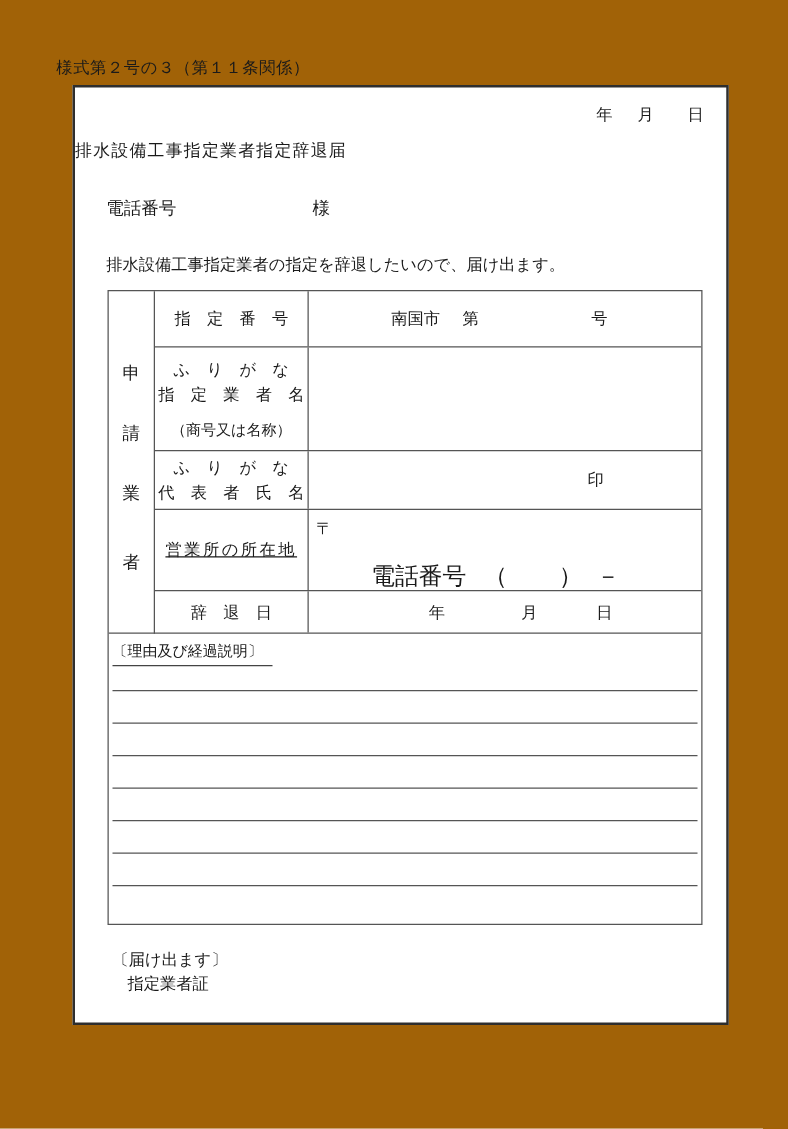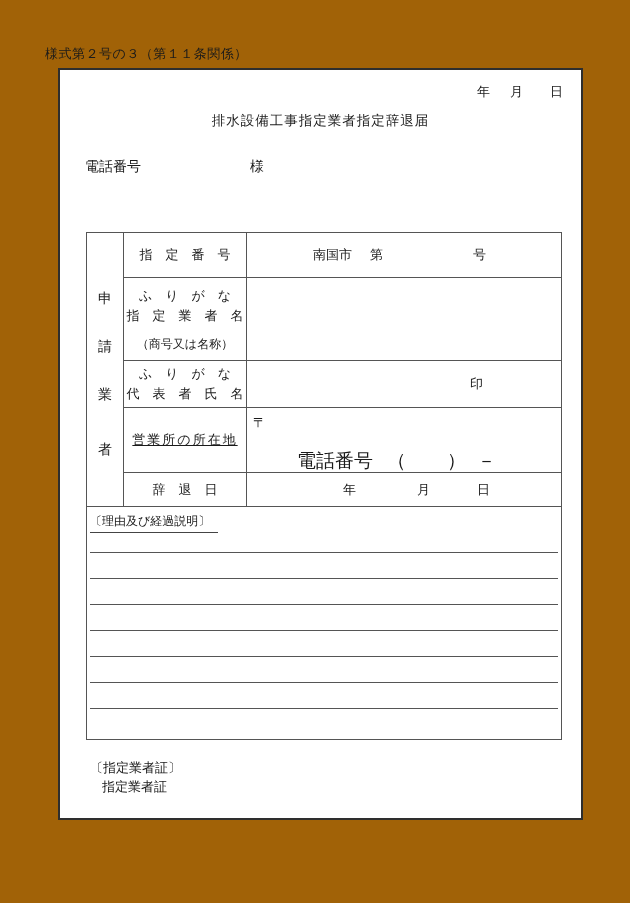--- a/index.html
+++ b/index.html
@@ -14,21 +14,21 @@
   .code-label { position:absolute; left:45px; top:45px; font-size:13px; letter-spacing:0.5px; }
 
   .frame {
     position:absolute; left:58px; top:68px; width:525px; height:752px;
     border:2px solid #2e2e2e; background:#ffffff;
   }
 
   .hdate-y, .hdate-m, .hdate-d { position:absolute; top:13px; font-size:13px; }
   .hdate-y { left:417px; } .hdate-m { left:450px; } .hdate-d { left:490px; }
 
-  .title { position:absolute; top:42px; left:0; width:100%; text-align:center; font-size:13.5px; letter-spacing:1px; }
+  .title { position:absolute; top:42px; left:0; width:100%; text-align:left; font-size:13.5px; letter-spacing:1px; }
 
   .addressee { position:absolute; left:25px; top:88px; font-size:14px; }
   .honorific { position:absolute; left:190px; top:88px; font-size:14px; }
 
   .statement { position:absolute; left:25px; top:133px; font-size:13px; }
 
   .form-table {
     position:absolute; left:26px; top:162px; width:476px; height:508px;
     border:1px solid #555; font-size:13px;
   }
@@ -81,20 +81,21 @@
 
     <span class="hdate-y">年</span>
     <span class="hdate-m">月</span>
     <span class="hdate-d">日</span>
 
     <div class="title">排水設備工事指定業者指定辞退届</div>
 
     <span class="addressee">電話番号</span>
     <span class="honorific">様</span>
 
+    <div class="statement">排水設備工事指定業者の指定を辞退したいので、届け出ます。</div>
 
     <div class="form-table">
 
       <div class="side-cell">
         <span class="side-c0">申</span>
         <span class="side-c1">請</span>
         <span class="side-c2">業</span>
         <span class="side-c3">者</span>
       </div>
 
@@ -161,18 +162,18 @@
             <div class="reason-line"></div>
             <div class="reason-line"></div>
             <div class="reason-line"></div>
             <div class="reason-line"></div>
           </div>
       </div>
 
     </div>
 
     <div class="attachments">
-      <div>〔指定業者証〕</div>
+      <div>〔届け出ます〕</div>
       <div class="attach-item">指定業者証</div>
     </div>
 
   </div>
 </div>
 
 </body></html>

